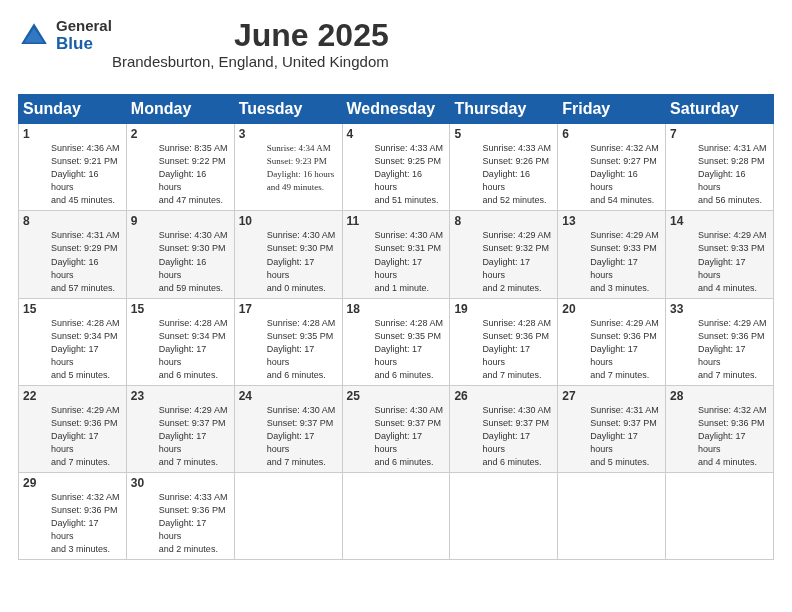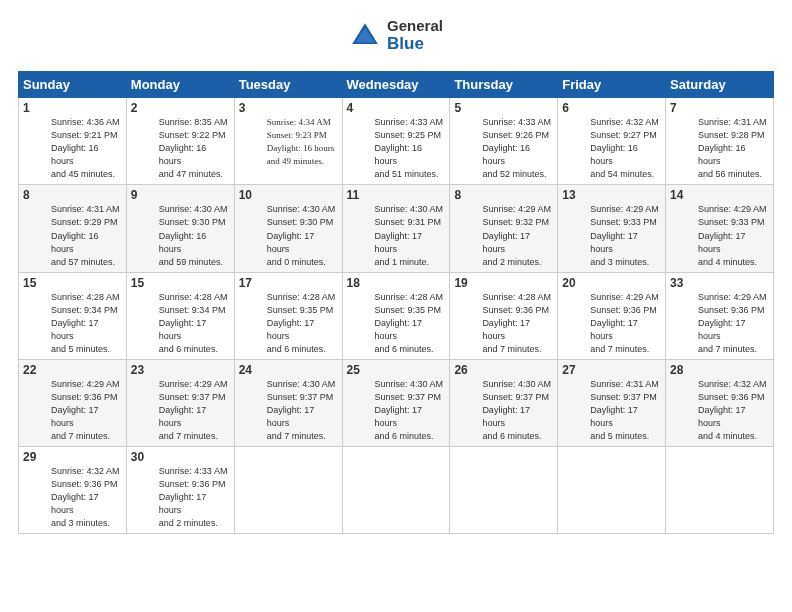--- a/index.html
+++ b/index.html
@@ -11,23 +11,23 @@
       overflow: hidden;
     }
     .page {
       width: 792px;
       min-height: 612px;
       padding: 18px 18px 10px 18px;
       background: #fff;
     }
     .header-row {
       display: flex;
-      justify-content: center;
+      justify-content: flex-start;
       align-items: flex-start;
-      margin-bottom: 18px;
+      margin-bottom: 24px;
     }
     .logo {
       display: flex;
       align-items: center;
       gap: 6px;
     }
     .logo-text {
       display: flex;
       flex-direction: column;
       line-height: 1.1;
@@ -61,21 +61,21 @@
       font-weight: normal;
     }
     .calendar-table {
       width: 100%;
       border-collapse: collapse;
       table-layout: fixed;
     }
     .calendar-table th {
       background: #1a5fa8;
       color: #fff;
-      font-size: 13px;
+      font-size: 16px;
       font-weight: bold;
       padding: 5px 4px;
       text-align: left;
       border: 1px solid #1a5fa8;
     }
     .calendar-table td {
       border: 1px solid #ccc;
       vertical-align: top;
       padding: 3px 4px;
       font-size: 9.5px;
@@ -109,20 +109,24 @@
   <div class="header-row">
     <div class="logo">
       <svg class="logo-icon" viewBox="0 0 40 40">
         <polygon points="20,4 36,30 4,30" fill="#1a5fa8"></polygon>
         <polygon points="20,10 32,28 8,28" fill="#4a90d9" opacity="0.5"></polygon>
       </svg>
       <div class="logo-text">
         <span class="logo-general">General</span>
         <span class="logo-blue">Blue</span>
       </div>
+    </div>
+    <div class="title-block">
+      <div class="month-title">June 2025</div>
+      <div class="location-title">Brandesburton, England, United Kingdom</div>
     </div>
   </div>
 
   <table class="calendar-table">
     <thead>
       <tr>
         <th>Sunday</th>
         <th>Monday</th>
         <th>Tuesday</th>
         <th>Wednesday</th>

